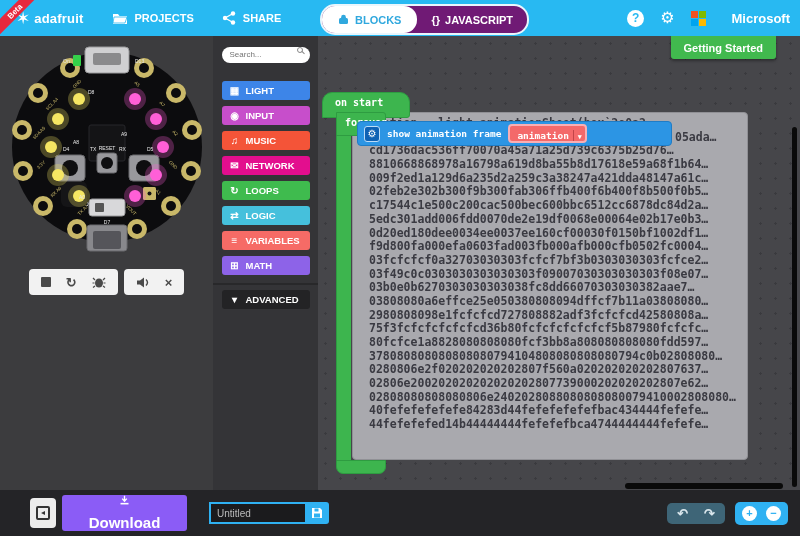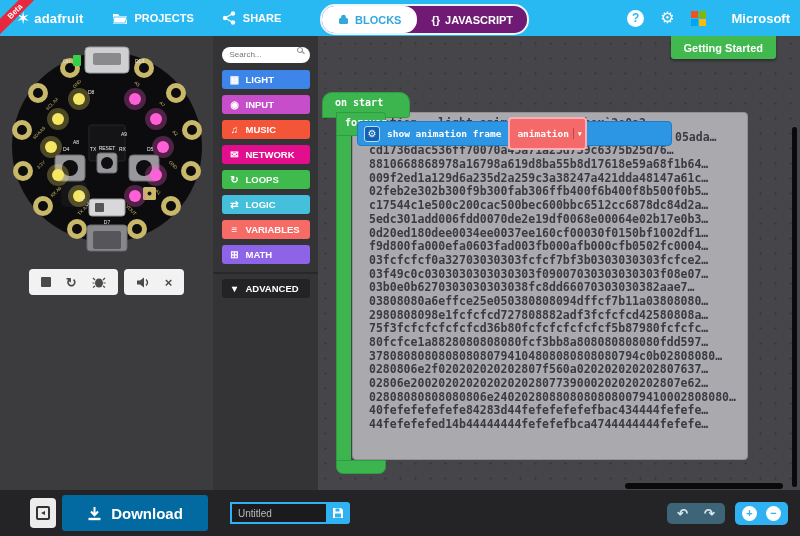--- a/index.html
+++ b/index.html
@@ -41,21 +41,21 @@
     align-items:center; }
   .board { margin-top:5px; }
   .sim-controls { display:flex; gap:6px; margin-top:12px; }
   .ctl-group { background:#F2F2F2; border-radius:4px; height:26px; display:flex;
     align-items:center; gap:15px; padding:0 12px; color:#4a4a4a; }
   .stop-sq { width:10px; height:10px; background:#4a4a4a; border-radius:1px; }
   .glyph13 { font-size:13px; font-weight:bold; line-height:1; }
 
   .toolbox { width:105px; background:#343437; display:flex; flex-direction:column;
     align-items:center; padding-top:7px; }
-  .searchwrap { position:relative; width:88px; height:16px; margin-bottom:11px; }
+  .searchwrap { position:relative; width:88px; height:16px; margin-bottom:22px; }
   .search { width:88px; height:16px; border:none; border-radius:8px; font-size:8px;
     padding:0 16px 0 8px; color:#777; outline:none; font-family:"Liberation Sans",sans-serif; }
   .mag { position:absolute; right:7px; top:4px; width:6px; height:6px;
     border:1.2px solid #888; border-radius:50%; }
   .mag::after { content:''; position:absolute; width:4px; height:1.2px; background:#888;
     transform:rotate(45deg); right:-3px; bottom:-1px; }
   .cat { width:88px; height:19px; border-radius:3px; margin-bottom:6px; display:flex;
     align-items:center; color:#fff; font-size:9.5px; font-weight:bold; padding-left:6px;
     cursor:pointer; }
   .cat .ci { width:14px; font-size:10px; text-align:center; margin-right:4px; }
@@ -92,40 +92,40 @@
   .hexline { height:13.7px; line-height:13.7px; font-size:11.5px; font-weight:bold;
     color:#3A3A42; white-space:pre; overflow:hidden; }
   .hexfrag { padding-left:306px; }
 
   .blk-show { position:absolute; left:39px; top:85px; width:315px; height:25px;
     background:#2C95E4; border:1px solid #1F7CC6; border-radius:4px; display:flex;
     align-items:center; gap:7px; padding:0 6px; z-index:3; cursor:pointer; }
   .blk-show .bicon { width:16px; height:16px; background:#0F62B4; border:1px solid #BCDCF8;
     border-radius:3px; color:#fff; font-size:10px; text-align:center; line-height:14px; }
   .blk-show .blabel { color:#fff; font-size:9.5px; font-weight:bold; white-space:nowrap; }
-  .varpill { display:flex; align-items:center; gap:4px; background:#F4696A;
-    border:2px solid #F9AFB4; border-radius:4px; height:33px; padding:0 4px 0 7px;
+  .varpill { display:flex; align-items:flex-end; gap:4px; background:#F4696A;
+    border:2px solid #F9AFB4; border-radius:4px; height:19px; padding:0 4px 0 7px;
     color:#fff; font-size:9.5px; font-weight:bold; cursor:pointer; }
   .varpill .vdiv { width:1px; height:11px; background:rgba(100,0,10,.35); }
   .varpill .varrow { font-size:7px; }
 
   .hscroll { position:absolute; left:307px; top:447px; width:158px; height:6px;
     background:#0A0A0A; border-radius:3px; }
   .vscroll { position:absolute; right:3px; top:91px; width:5px; height:360px;
     background:#0A0A0A; border-radius:3px; }
 
   
   .footer { height:46px; background:#242427; display:flex; align-items:center; }
   .collapse-btn { margin-left:30px; width:26px; height:30px; background:#ECECEC;
     border-radius:4px; display:flex; align-items:center; justify-content:center; cursor:pointer; }
   .collapse-btn .cbox { width:14px; height:14px; border:2px solid #333; border-radius:2px;
     color:#333; font-size:8px; text-align:center; line-height:10px; }
-  .download-btn { margin-left:6px; width:146px; height:36px; background:#0369a1;
+  .download-btn { margin-left:6px; width:125px; height:36px; background:#8b5cf6;
     border-radius:3px; display:flex; align-items:center; justify-content:center; gap:9px;
-    color:#fff; font-size:15px; font-weight:bold; cursor:pointer; }
+    color:#fff; font-size:15px; font-weight:bold; cursor:pointer;flex-direction:column; }
   .namegroup { display:flex; align-items:center; margin-left:22px; }
   .name-input { width:96px; height:22px; background:#1B1B1D; border:2px solid #2FB1F2;
     border-right:none; color:#BBB; font-size:10px; padding:0 6px; outline:none;
     font-family:"Liberation Sans",sans-serif; }
   .save-btn { width:24px; height:22px; background:#2FB1F2; border:none;
     border-radius:0 3px 3px 0; display:flex; align-items:center; justify-content:center;
     cursor:pointer; }
   .foot-right { margin-left:auto; display:flex; align-items:center; gap:10px;
     margin-right:12px; }
   .undo-group { display:flex; align-items:center; gap:16px; background:#3E6577;

